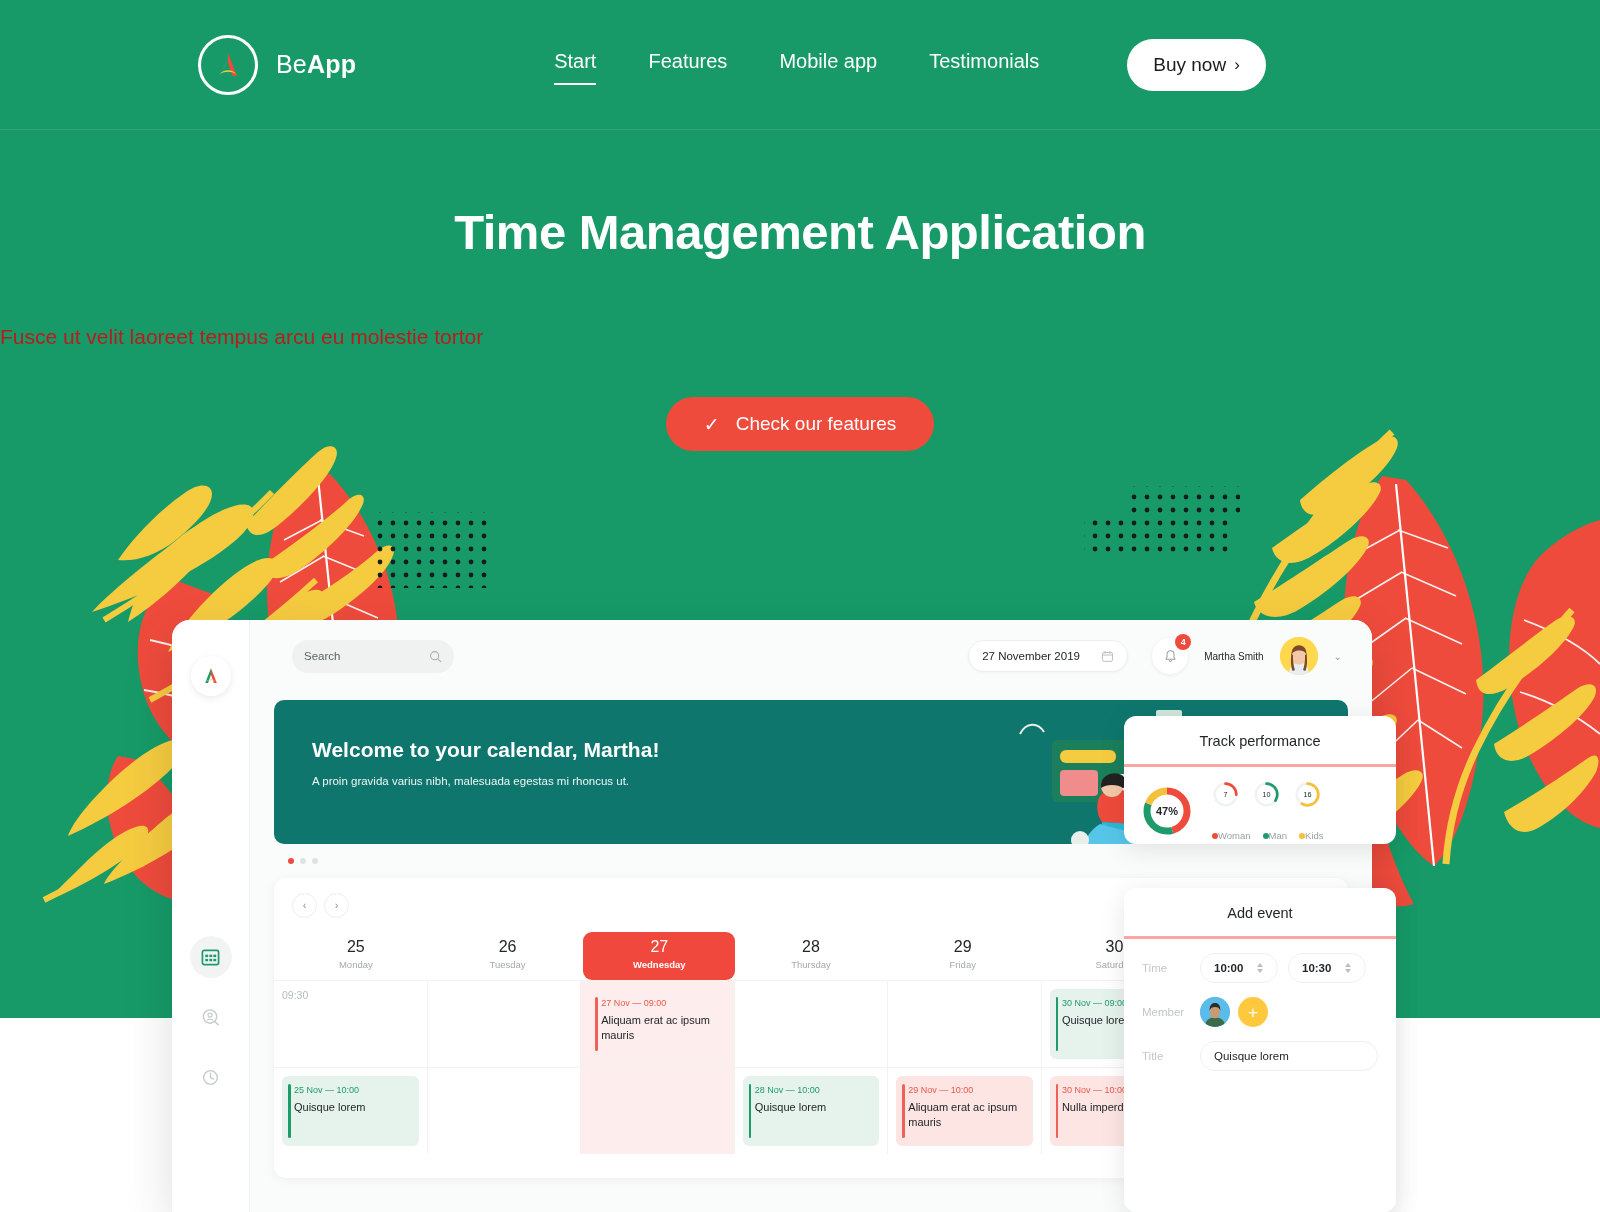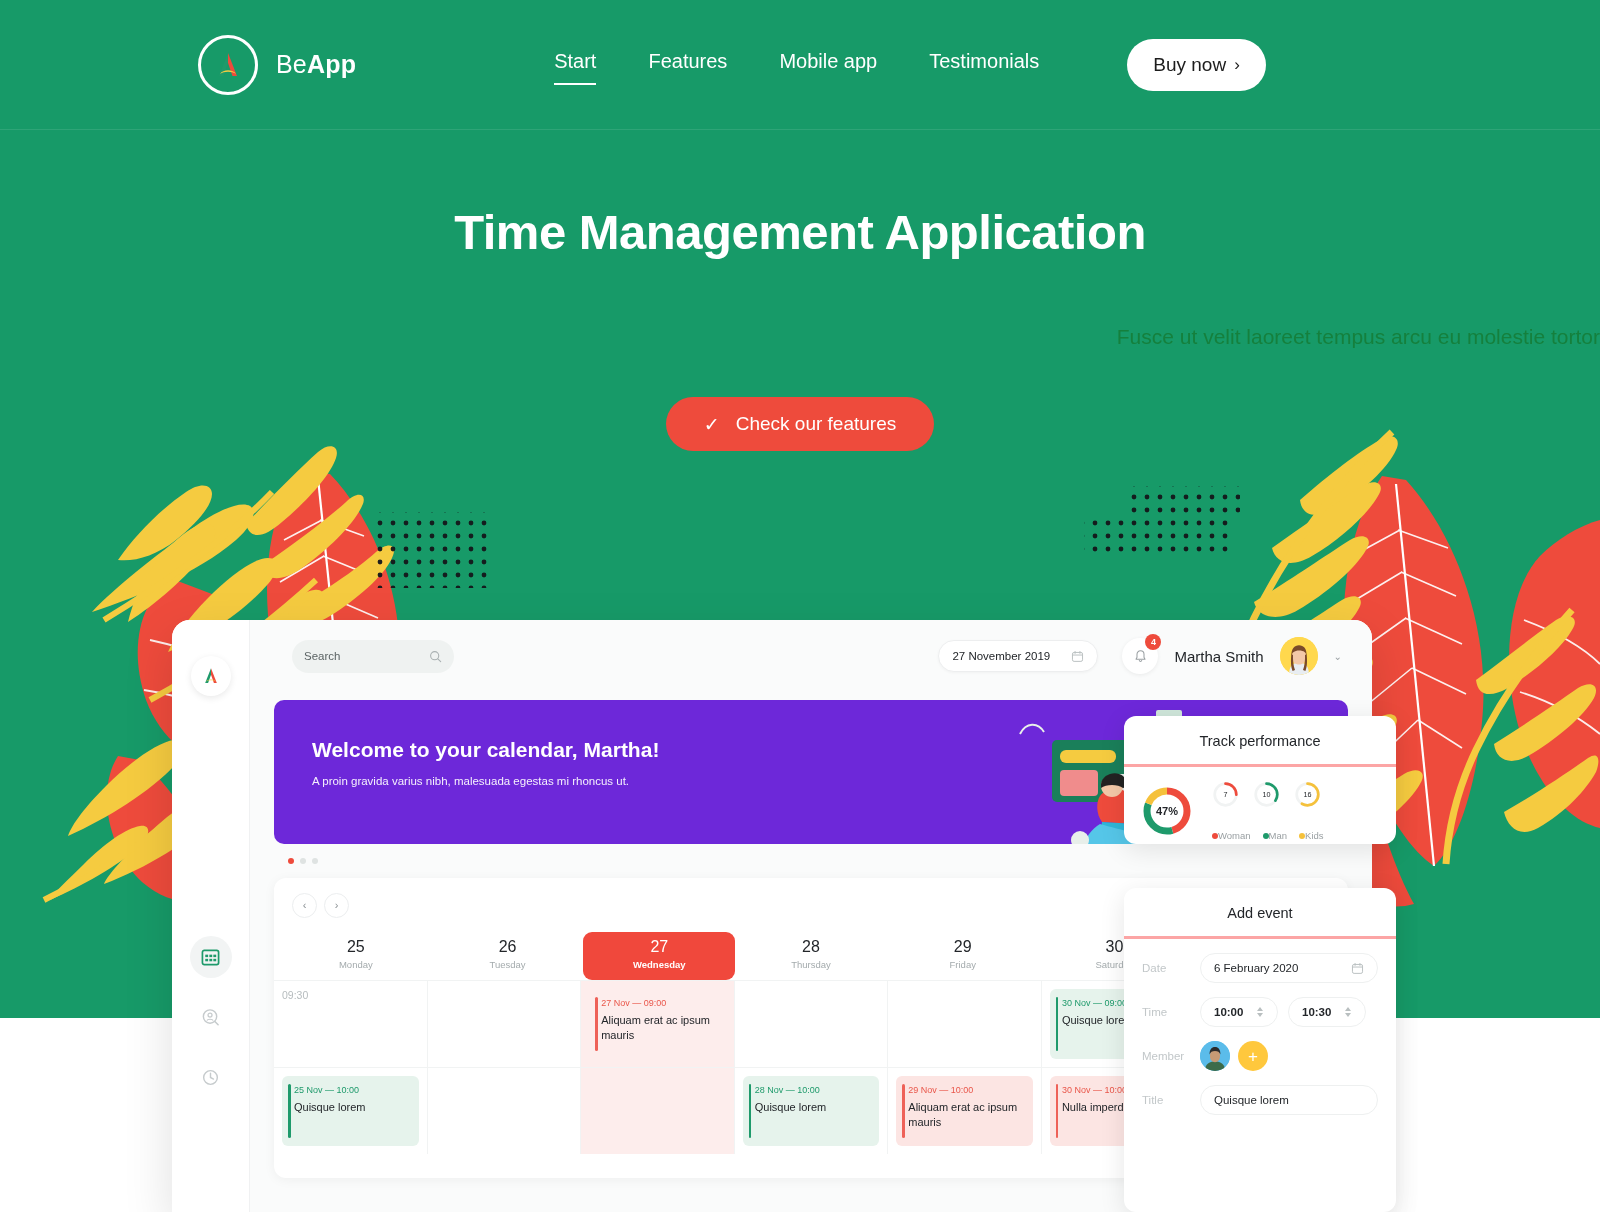--- a/index.html
+++ b/index.html
@@ -48,22 +48,22 @@
     font-family: "Liberation Sans", sans-serif;
   }
   .buy-btn .chev { font-size: 17px; }
 
   
   .hero-title {
     position: absolute; top: 204px; left: 0; width: 1600px; text-align: center;
     color: #ffffff; font-size: 49px; font-weight: 700; letter-spacing: -0.5px; z-index: 20;
   }
   .hero-sub {
-    position: absolute; top: 325px; left: 0; width: 1600px; text-align: right;
-    color: #15803d; font-size: 21px; font-weight: 400; z-index: 20;
+    position: absolute; top: 325px; left: 0; width: 1600px; text-align: left;
+    color: #b91c1c; font-size: 21px; font-weight: 400; z-index: 20;
   }
   .cta-wrap { position: absolute; top: 397px; left: 0; width: 1600px; text-align: center; z-index: 20; }
   .cta-btn {
     background: #EE4B3C; color: #ffffff; border: none; border-radius: 30px;
     height: 54px; padding: 0 38px; font-size: 19px; cursor: pointer;
     display: inline-flex; align-items: center; gap: 16px;
     font-family: "Liberation Sans", sans-serif;
   }
   .cta-btn .check { font-size: 19px; }
 
@@ -118,31 +118,31 @@
   .bell-wrap {
     width: 36px; height: 36px; border-radius: 50%; background: #ffffff;
     box-shadow: 0 1px 4px rgba(0,0,0,0.07); display: flex; align-items: center; justify-content: center;
     position: relative; margin-left: 8px;
   }
   .bell-badge {
     position: absolute; top: -4px; right: -3px; width: 16px; height: 16px; border-radius: 50%;
     background: #EE4B3C; color: #fff; font-size: 9px; display: flex; align-items: center; justify-content: center;
     font-weight: 700;
   }
-  .user-name { font-size: 15px; color: #23262a; }
+  .user-name { font-size: 10px; color: #23262a; }
   .avatar-yellow {
     width: 38px; height: 38px; border-radius: 50%; background: #FFD84D; overflow: hidden;
     position: relative; flex: 0 0 38px;
   }
   .chev-sm { font-size: 10px; color: #9aa0a3; }
 
   
   .welcome {
     position: relative; margin: 8px 24px 0 24px; height: 144px;
-    background: #6d28d9; border-radius: 10px; overflow: hidden;
+    background: #0f766e; border-radius: 10px; overflow: hidden;
   }
   .welcome h3 { color:#ffffff; font-size: 21px; font-weight: 700; margin: 38px 0 0 38px; }
   .welcome p { color: rgba(255,255,255,0.93); font-size: 11.5px; margin: 11px 0 0 38px; line-height: 1.55; }
   .welcome-close {
     position: absolute; right: 20px; top: 16px; width: 20px; height: 20px; border-radius: 50%;
     background: rgba(255,255,255,0.20); color:#fff; font-size: 11px; display:flex; align-items:center; justify-content:center;
     cursor: pointer;
   }
   .welcome-ill { position: absolute; right: 8px; top: 0; width: 380px; height: 164px; }
 
@@ -662,31 +662,20 @@
             <span>Kids</span>
           </span>
         </div>
       </div>
     </div>
   </div>
 
   <div class="float-card" id="event-card">
     <div class="card-title">Add event</div>
 
-    <div class="form-row">
-      <span class="form-label">Date</span>
-      <div class="field">
-        <span>6 February 2020</span>
-        <svg width="13" height="13" viewBox="0 0 16 16">
-          <rect x="1.8" y="3" width="12.4" height="11" rx="2" fill="none" stroke="#b9bfc0" stroke-width="1.2"></rect>
-          <path d="M1.8 6.2 H14.2" stroke="#b9bfc0" stroke-width="1.2"></path>
-          <path d="M5 1.8 V4.2 M11 1.8 V4.2" stroke="#b9bfc0" stroke-width="1.2" stroke-linecap="round"></path>
-        </svg>
-      </div>
-    </div>
 
     <div class="form-row">
       <span class="form-label">Time</span>
       <div class="field small">
         <span>10:00</span>
         <svg width="8" height="12" viewBox="0 0 8 12">
           <path d="M4 1 L7 5 L1 5 Z" fill="#b9bfc0"></path>
             <path d="M4 11 L1 7 L7 7 Z" fill="#b9bfc0"></path>
         </svg>
       </div>

